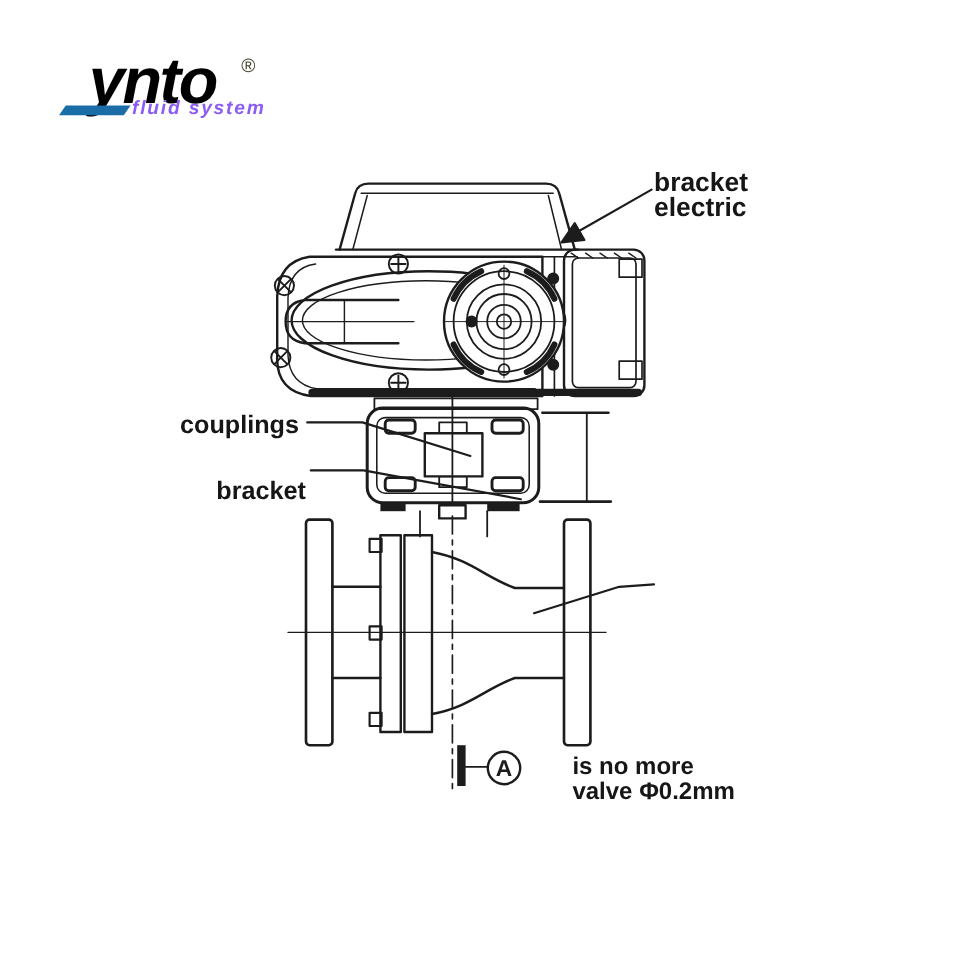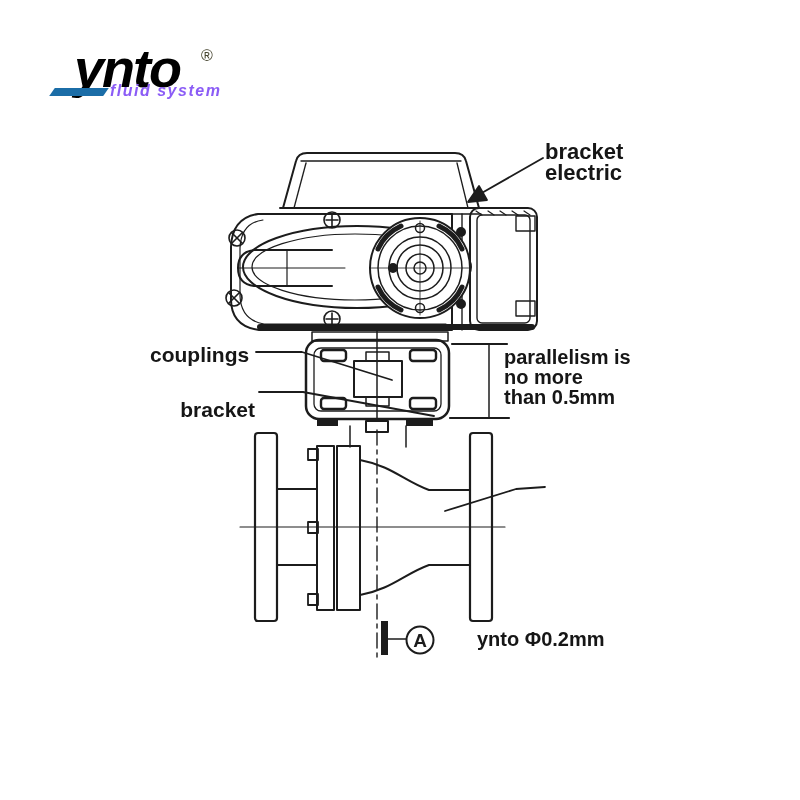--- a/index.html
+++ b/index.html
@@ -173,24 +173,20 @@
 
   <div class="lbl lbl-electric-actuator">
     <div>bracket</div>
     <div>electric</div>
   </div>
 
   <div class="lbl lbl-couplings">couplings</div>
 
   <div class="lbl lbl-bracket">bracket</div>
 
-  <div class="lbl lbl-parallelism">
-    <div>parallelism is</div>
-    <div>no more</div>
-    <div>than 0.5mm</div>
-  </div>
 
 
   <div class="lbl lbl-coaxality">
-    <div>ynto Φ0.2mm</div>
+    <div>is no more</div>
+    <div>valve Φ0.2mm</div>
   </div>
 
 </div>
 
 </body></html>

